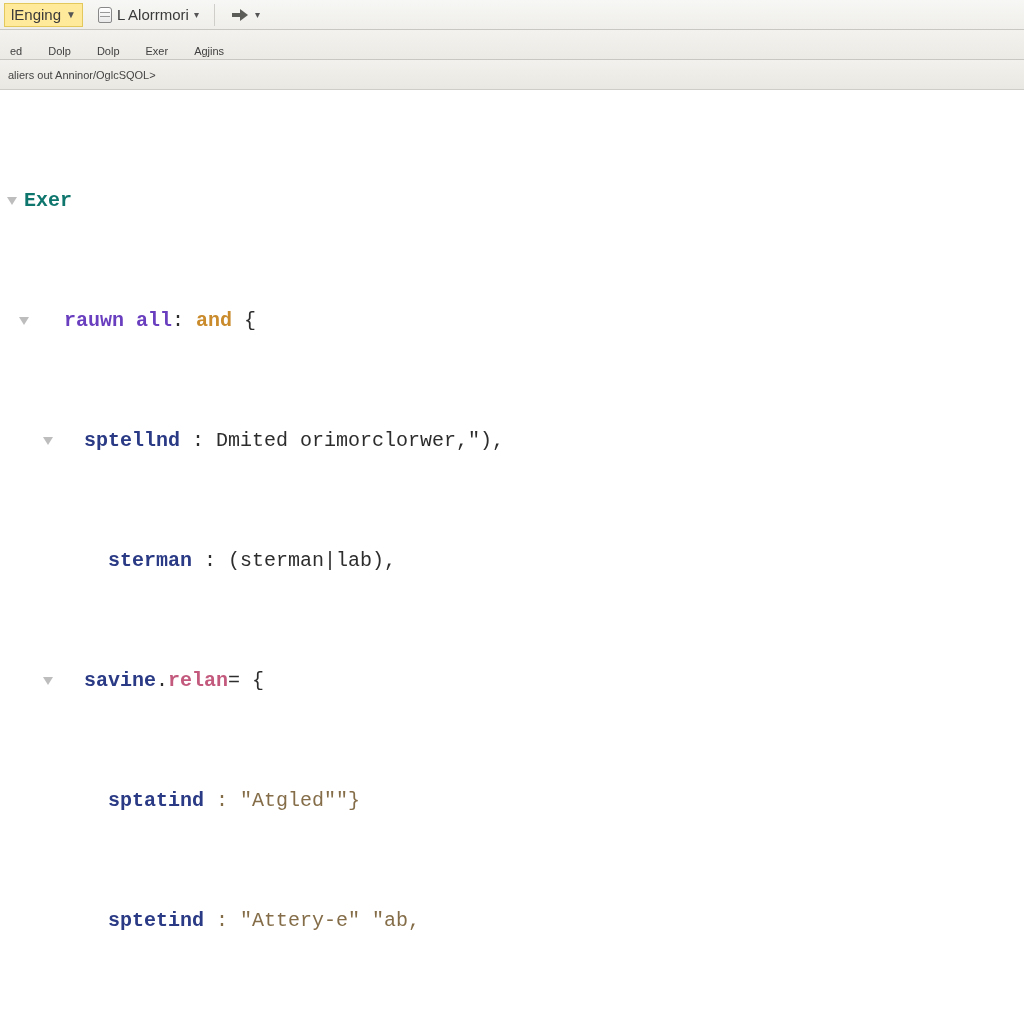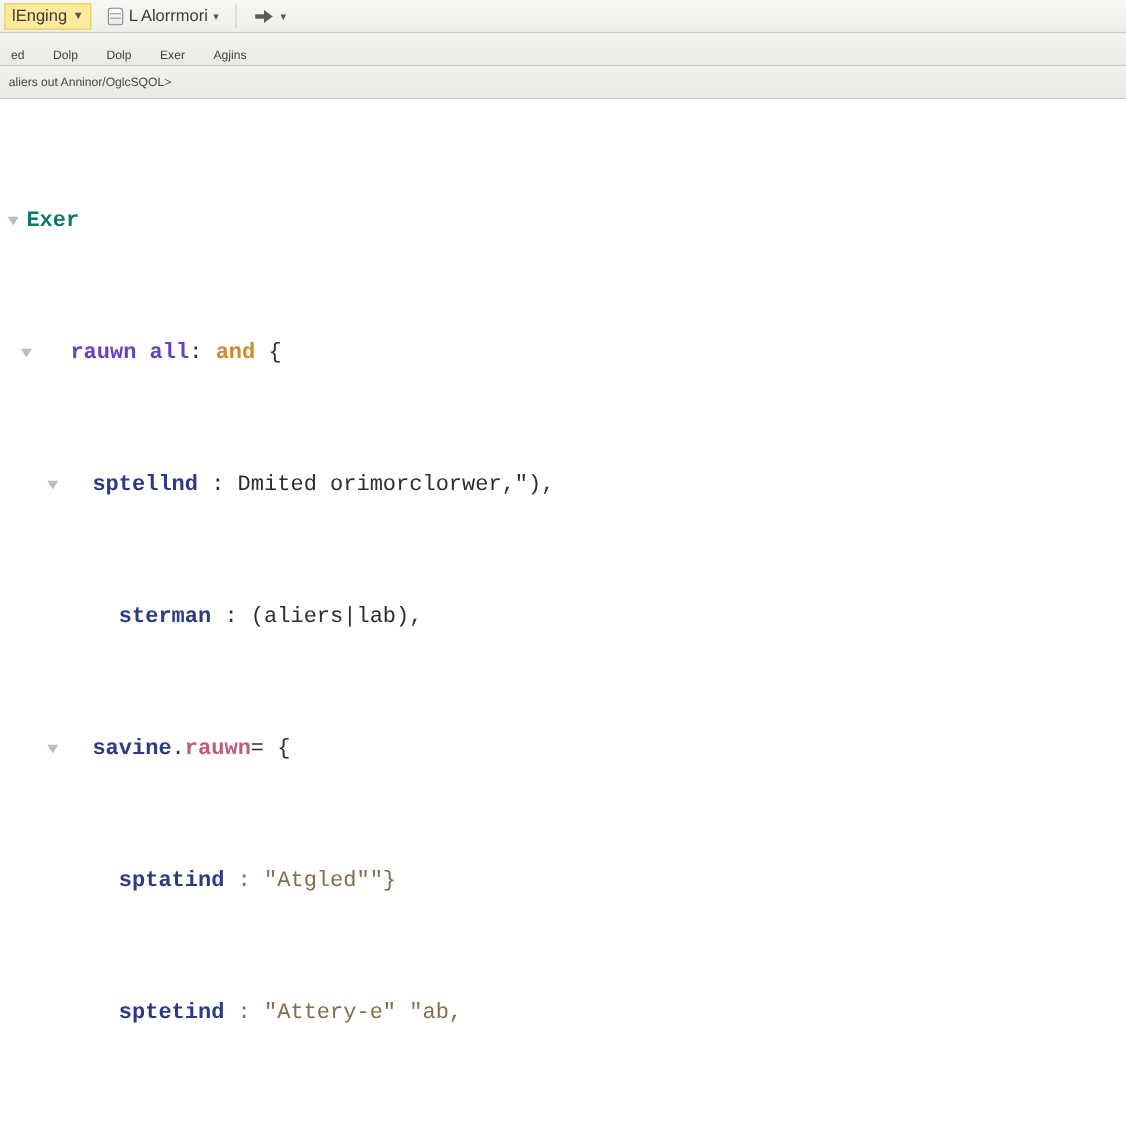--- a/index.html
+++ b/index.html
@@ -176,26 +176,26 @@
     <div class="line"><span class="codeword-purple">rauwn all</span><span class="plain">:</span><span class="plain"> </span><span class="codeword-orange">and</span><span class="plain"> {</span></div>
   </div>
 
   <div class="row">
     <div class="gutter ind2"><div class="tri"></div></div>
     <div class="line"><span class="codeword-navy">sptellnd</span><span class="plain"> : Dmited orimorclorwer,"),</span></div>
   </div>
 
   <div class="row">
     <div class="gutter ind2"></div>
-    <div class="line ind1"><span class="codeword-navy">sterman</span><span class="plain"> : (aliers|lab),</span></div>
+    <div class="line ind1"><span class="codeword-navy">sterman</span><span class="plain"> : (sterman|lab),</span></div>
   </div>
 
   <div class="row">
     <div class="gutter ind2"><div class="tri"></div></div>
-    <div class="line"><span class="codeword-navy">savine</span><span class="plain">.</span><span class="codeword-pink">rauwn</span><span class="plain">= {</span></div>
+    <div class="line"><span class="codeword-navy">savine</span><span class="plain">.</span><span class="codeword-pink">relan</span><span class="plain">= {</span></div>
   </div>
 
   <div class="row">
     <div class="gutter ind2"></div>
     <div class="line ind1"><span class="codeword-navy">sptatind</span><span class="str"> : "Atgled""}</span></div>
   </div>
 
   <div class="row">
     <div class="gutter ind2"></div>
     <div class="line ind1"><span class="codeword-navy">sptetind</span><span class="str"> : "Attery-e" "ab,</span></div>

